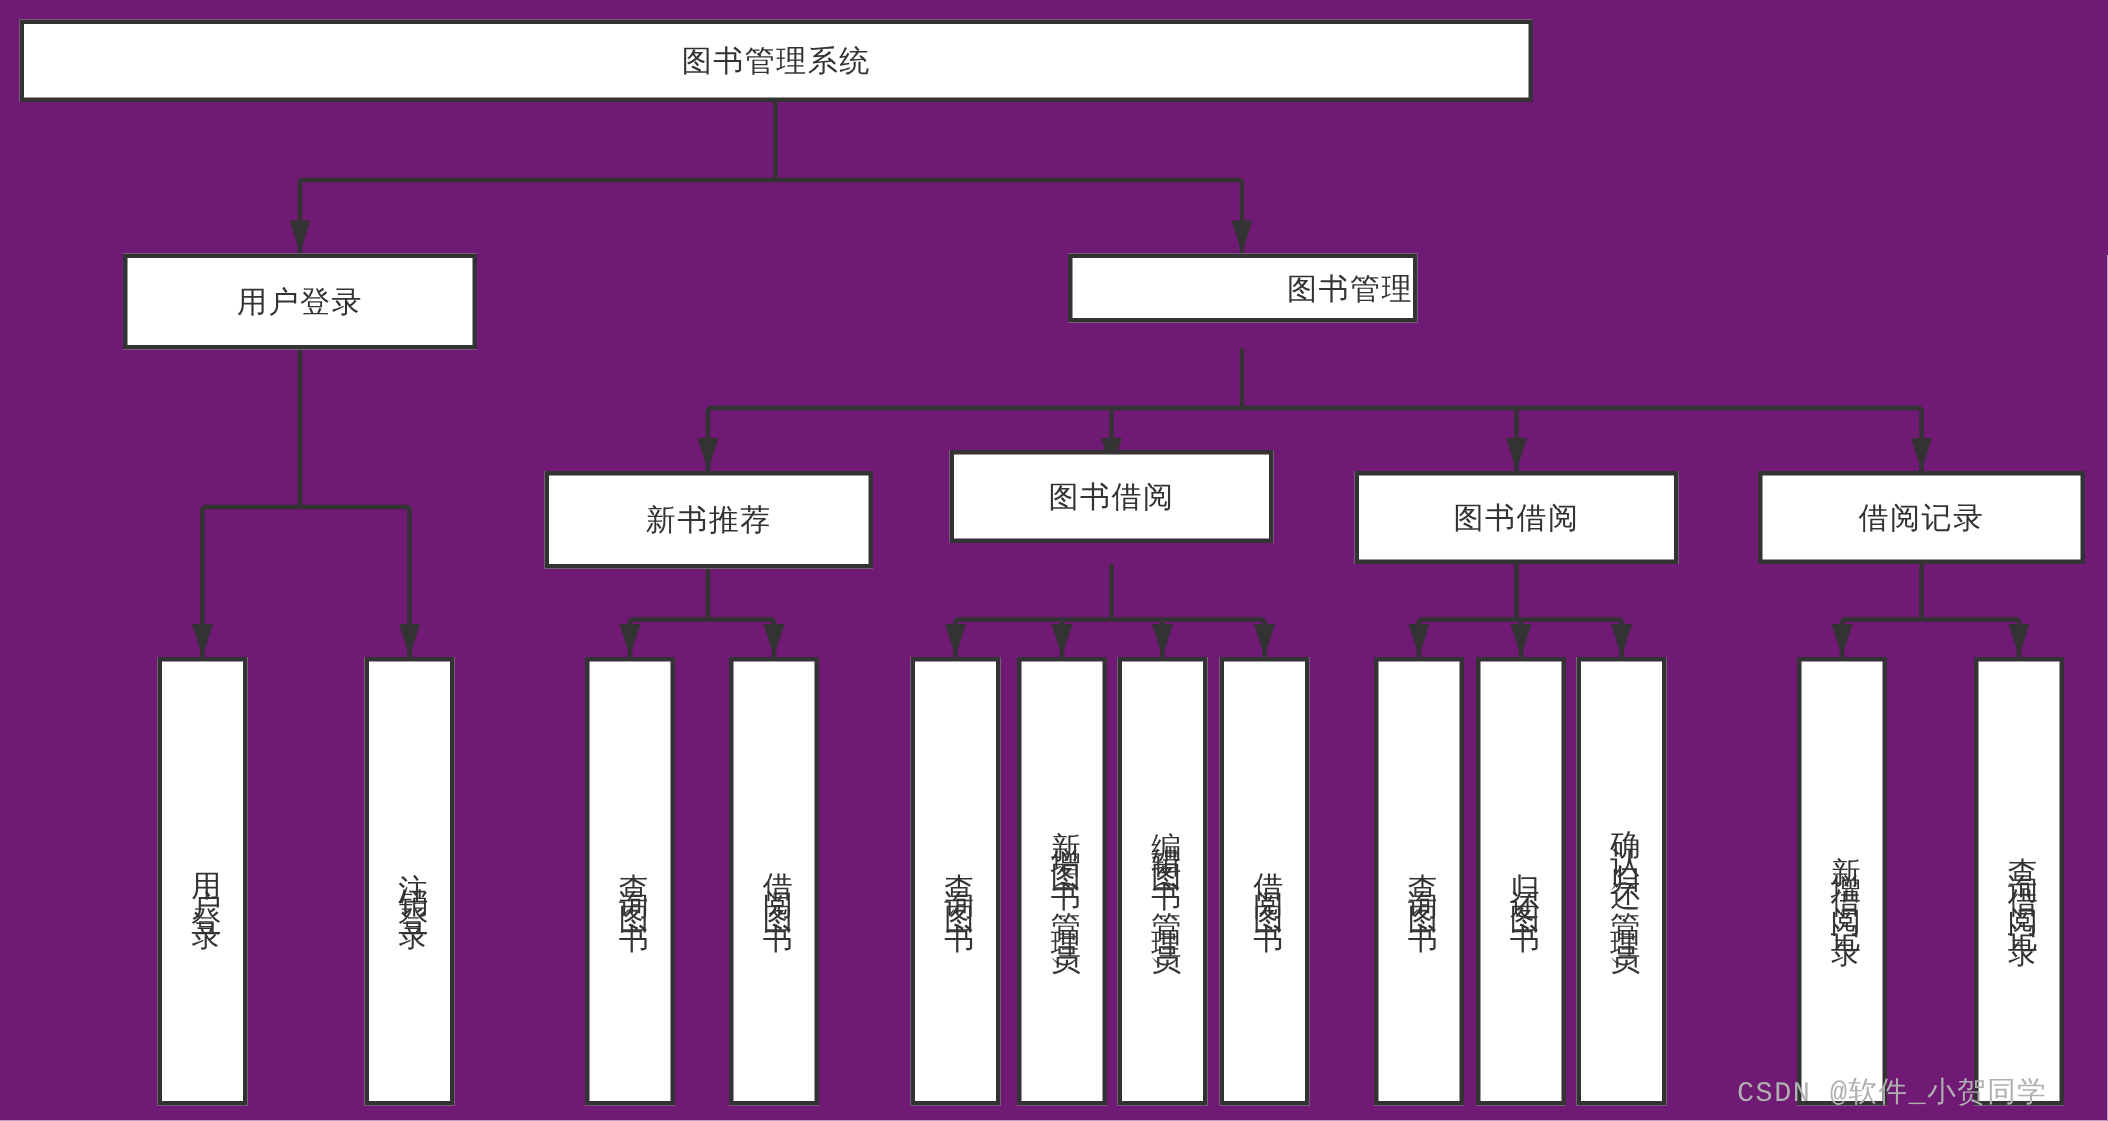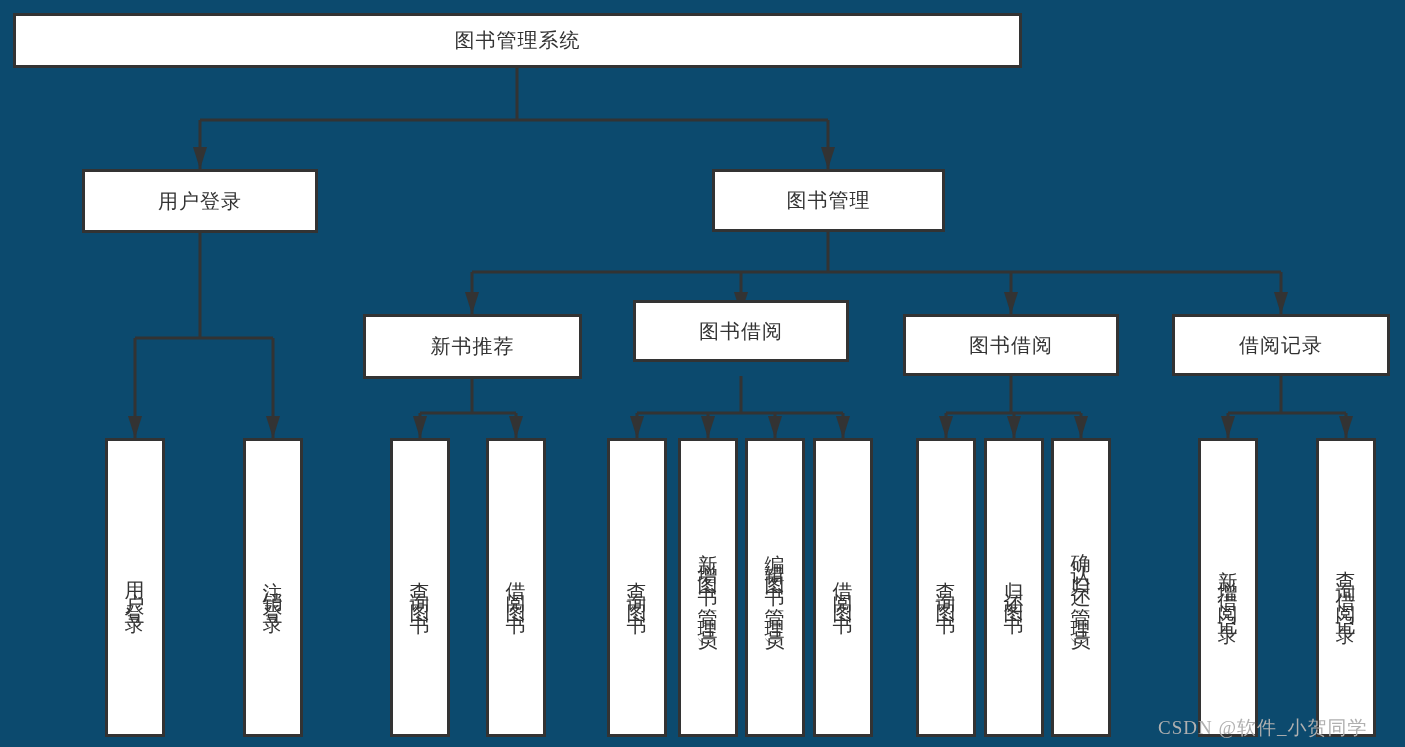--- a/index.html
+++ b/index.html
@@ -1,20 +1,20 @@
 <!DOCTYPE html>
 <html><head>
 <meta charset="utf-8">
 <style>
   html,body{margin:0;padding:0;background:#ffffff;}
   #canvas{
     position:relative;
     width:1405px;height:747px;
-    background:#0c4a6e;
-    font-family:Liberation Serif, serif;
+    background:#701a75;
+    font-family:Liberation Mono, monospace;
     overflow:hidden;
   }
   #connectors{position:absolute;left:0;top:0;z-index:1;}
   .box{
     position:absolute;
     box-sizing:border-box;
     background:#ffffff;
     border:3px solid #333333;
     display:flex;align-items:center;justify-content:center;
     z-index:2;
@@ -110,21 +110,21 @@
     </g>
   </svg>
 
   <div class="box hbox" style="left:13px;top:13px;width:1009px;height:55px;">
     <span>图书管理系统</span>
   </div>
 
   <div class="box hbox" style="left:82px;top:169px;width:236px;height:64px;">
     <span>用户登录</span>
   </div>
-  <div class="box hbox" style="left:712px;top:169px;width:233px;height:63px;">
+  <div class="box hbox" style="left:712px;top:169px;width:233px;height:46px;justify-content:flex-end;">
     <span>图书管理</span>
   </div>
 
   <div class="box hbox" style="left:363px;top:314px;width:219px;height:65px;">
     <span>新书推荐</span>
   </div>
   <div class="box hbox" style="left:633px;top:300px;width:216px;height:62px;">
     <span>图书借阅</span>
   </div>
   <div class="box hbox" style="left:903px;top:314px;width:216px;height:62px;">

